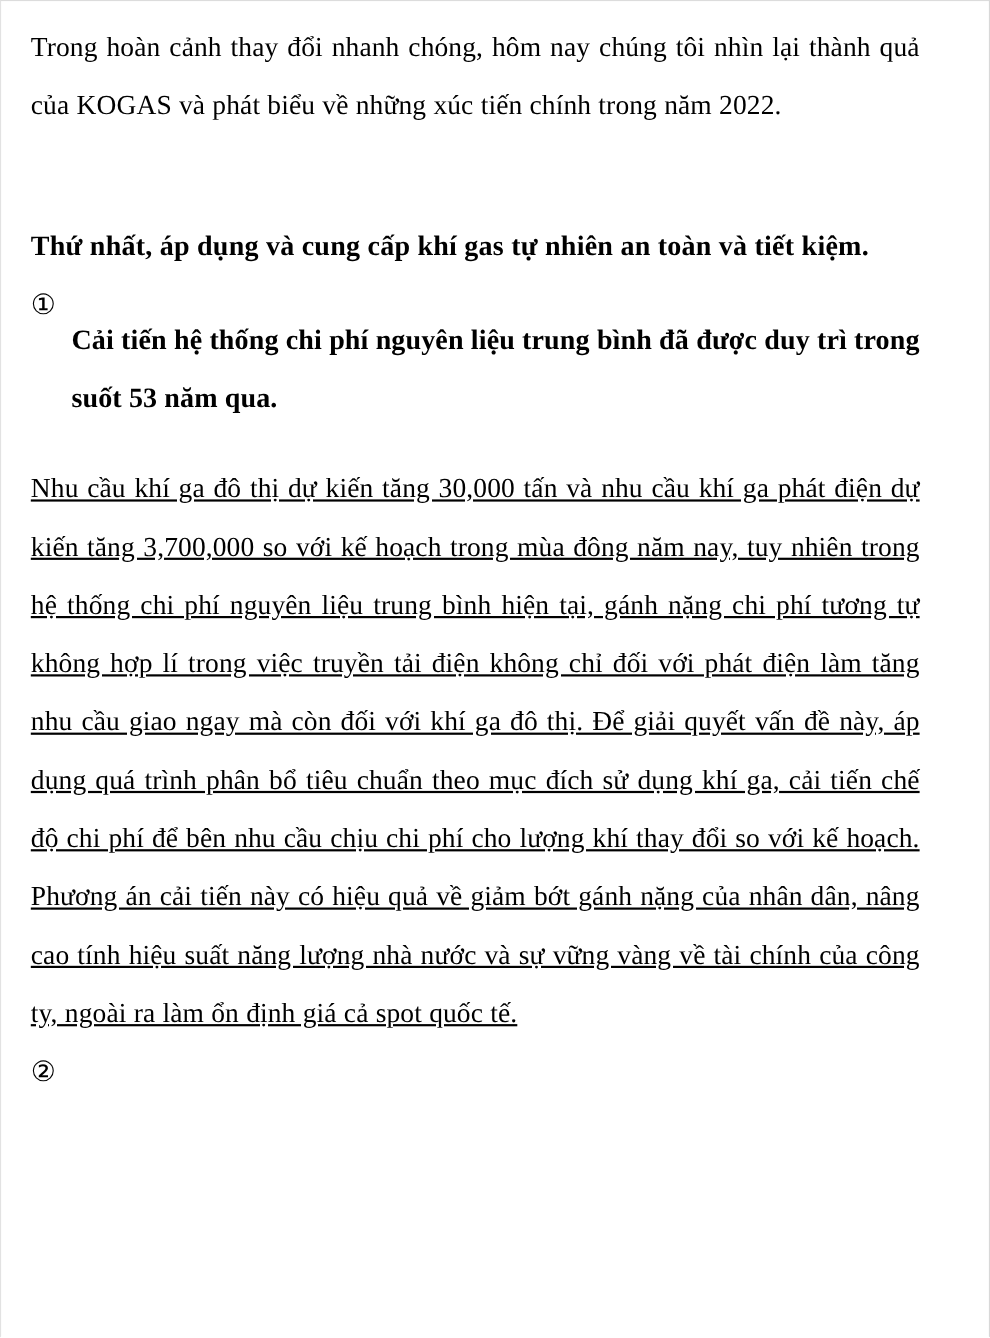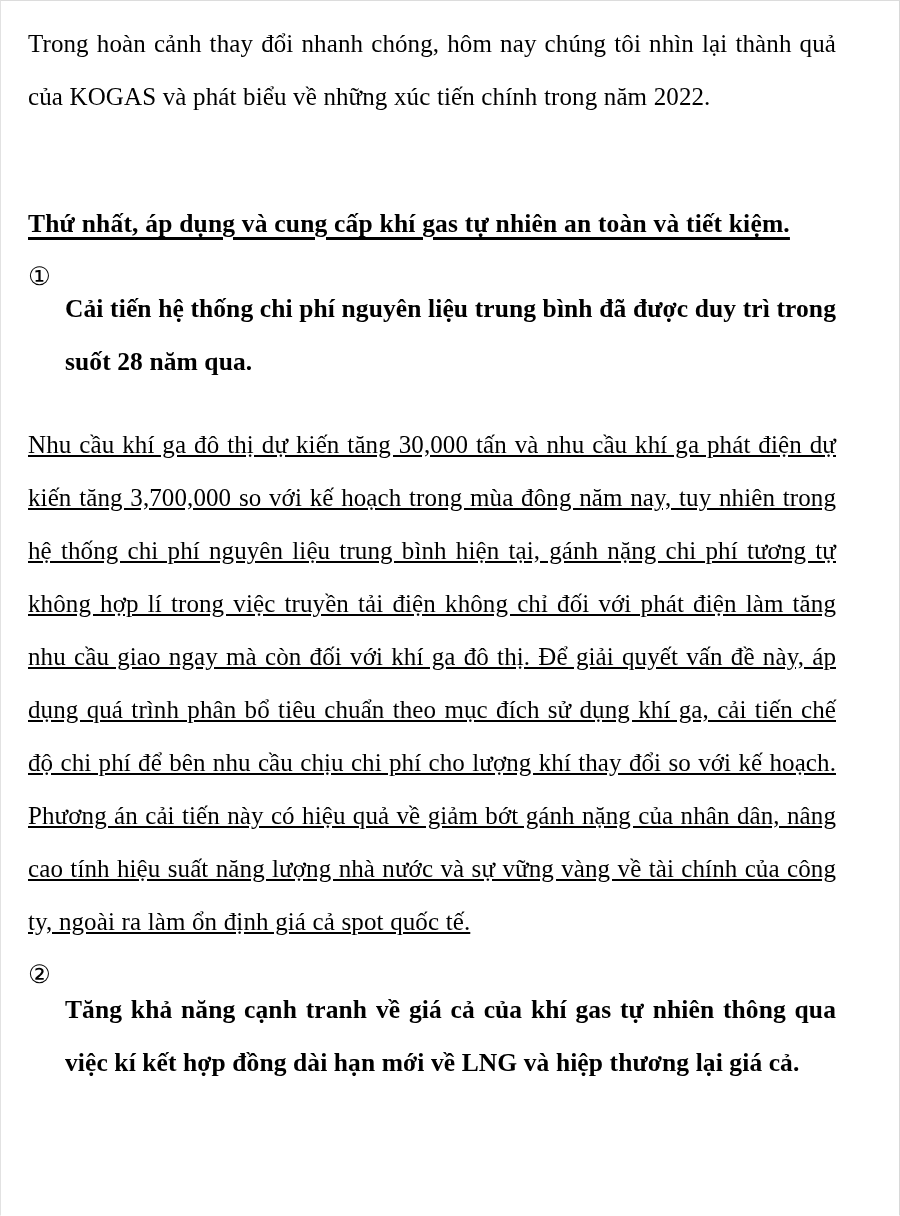--- a/index.html
+++ b/index.html
@@ -56,21 +56,20 @@
   .section-heading {
     font-size: 25.5px;
     line-height: 53px;
     font-weight: bold;
     text-align: left;
     margin: 0;
     padding-top: 74px;
     letter-spacing: 0.2px;
   }
   .section-heading .u {
-    text-decoration: underline;
     text-underline-offset: 5px;
     text-decoration-thickness: 2.5px;
   }
 
   
   .numbered-item {
     position: relative;
     font-size: 25.5px;
     line-height: 53px;
     font-weight: bold;
@@ -106,21 +105,21 @@
 </head>
 <body>
 
 <div class="page">
   <div class="content">
 
     <p class="para intro">Trong hoàn cảnh thay đổi nhanh chóng, hôm nay chúng tôi nhìn lại thành quả của KOGAS và phát biểu về những xúc tiến chính trong năm 2022.</p>
 
     <p class="section-heading"><span class="u">Thứ nhất, áp dụng và cung cấp khí gas tự nhiên an toàn và tiết kiệm. </span></p>
 
-    <p class="numbered-item item-gap-top"><span class="marker">①</span><span>Cải tiến hệ thống chi phí nguyên liệu trung bình đã được duy trì trong suốt 28 năm qua.</span></p>
+    <p class="numbered-item item-gap-top"><span class="marker">①</span><span>Cải tiến hệ thống chi phí nguyên liệu trung bình đã được duy trì trong suốt 53 năm qua.</span></p>
 
     <p class="para gap-before-body">Nhu cầu khí ga đô thị dự kiến tăng 30,000 tấn và nhu cầu khí ga phát điện dự kiến tăng 3,700,000 so với kế hoạch trong mùa đông năm nay, tuy nhiên trong hệ thống chi phí nguyên liệu trung bình hiện tại, gánh nặng chi phí tương tự không hợp lí trong việc truyền tải điện không chỉ đối với phát điện làm tăng nhu cầu giao ngay mà còn đối với khí ga đô thị. Để giải quyết vấn đề này, áp dụng quá trình phân bổ tiêu chuẩn theo mục đích sử dụng khí ga, cải tiến chế độ chi phí để bên nhu cầu chịu chi phí cho lượng khí thay đổi so với kế hoạch. Phương án cải tiến này có hiệu quả về giảm bớt gánh nặng của nhân dân, nâng cao tính hiệu suất năng lượng nhà nước và sự vững vàng về tài chính của công ty, ngoài ra làm ổn định giá cả spot quốc tế.</p>
 
-    <p class="numbered-item gap-before-item2"><span class="marker">②</span><span>Tăng khả năng cạnh tranh về giá cả của khí gas tự nhiên thông qua việc kí kết hợp đồng dài hạn mới về LNG và hiệp thương lại giá cả.</span></p>
+    <p class="numbered-item gap-before-item2"><span class="marker">②</span></p>
 
 
   </div>
 </div>
 
 </body></html>

